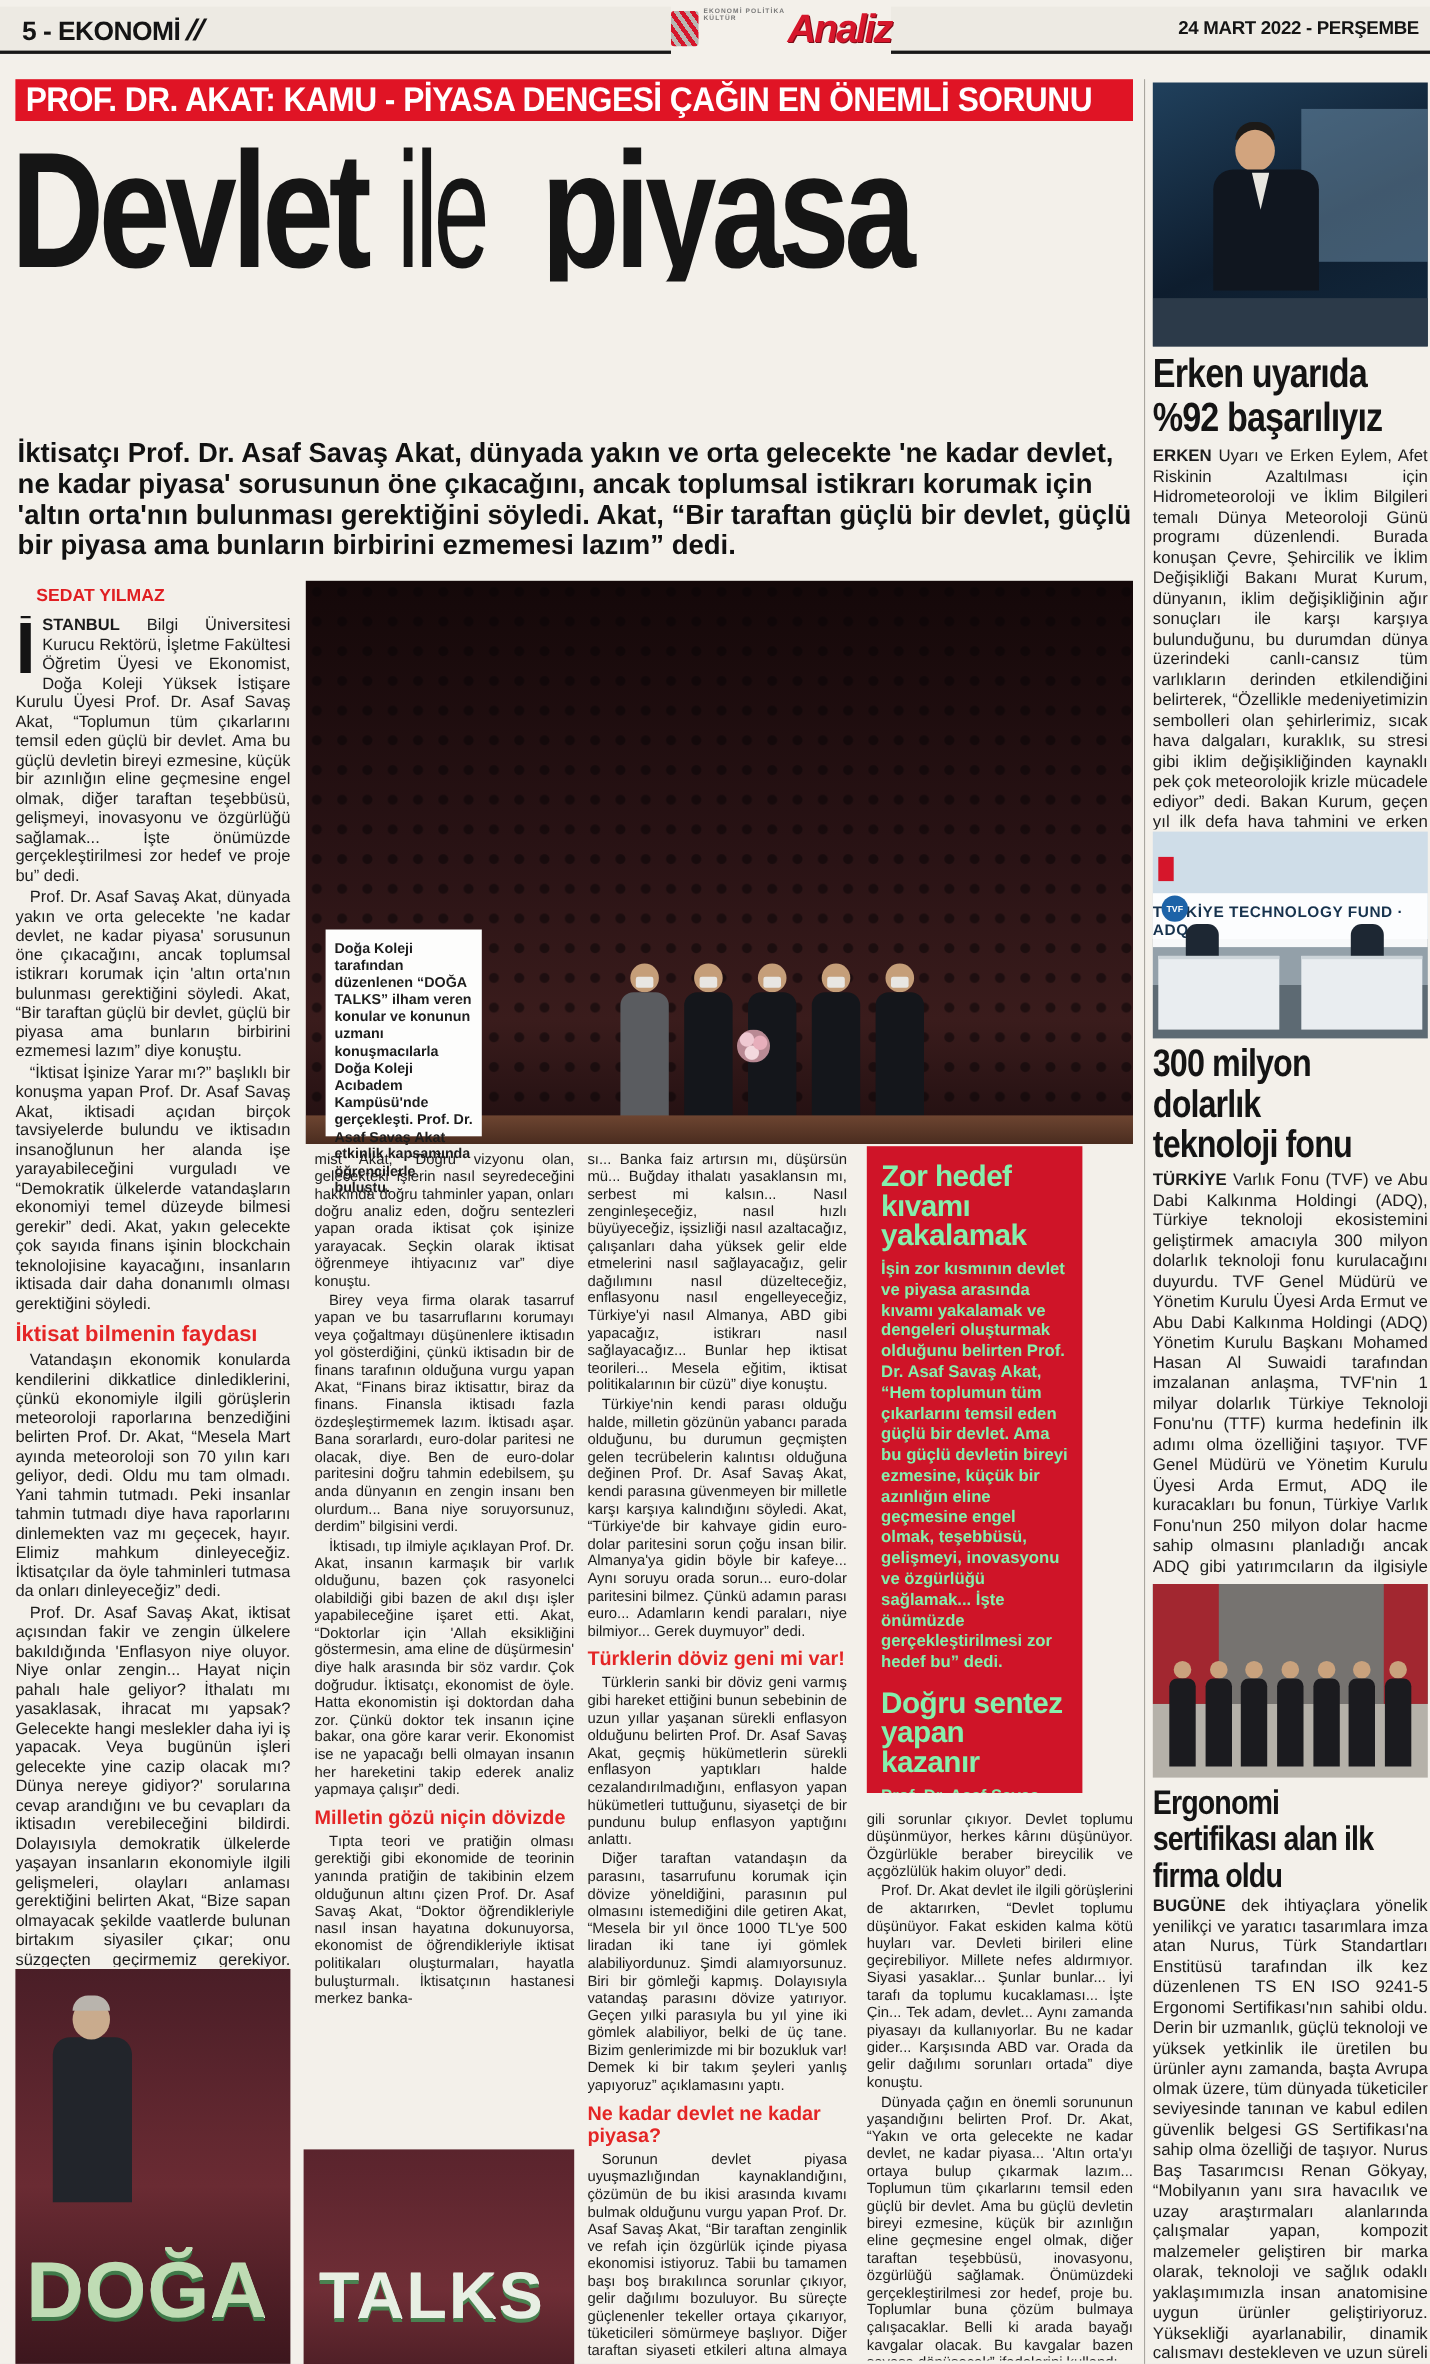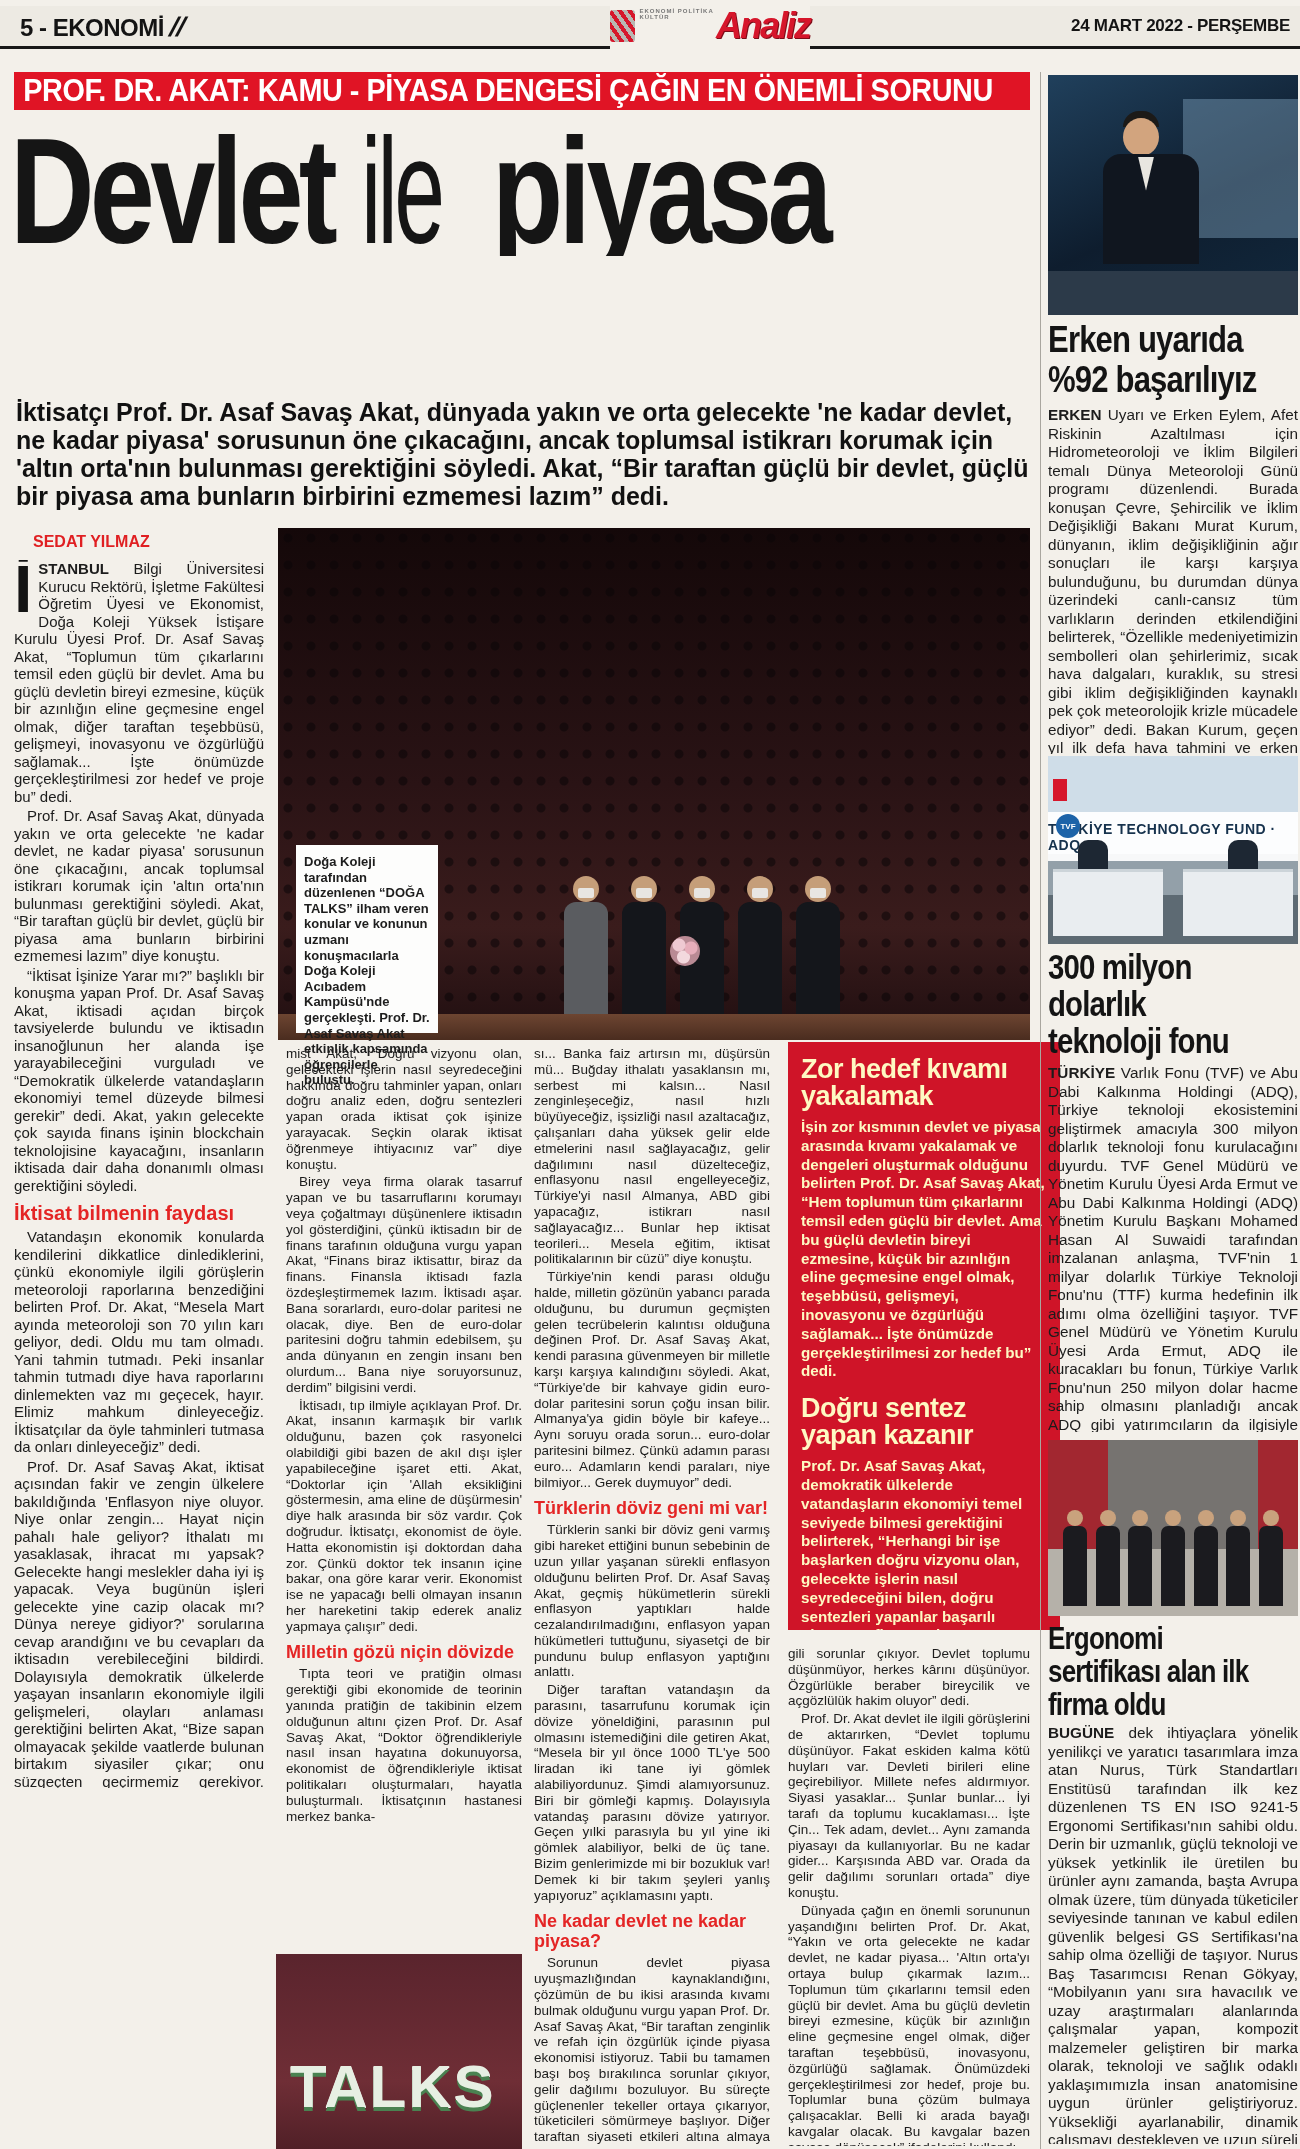--- a/index.html
+++ b/index.html
@@ -50,21 +50,21 @@
   .figs{position:absolute;left:38%;bottom:14px;display:flex;gap:14px;}
   .fig{position:relative;width:44px;height:150px;}
   .fig .head{position:absolute;left:9px;top:0;width:26px;height:26px;border-radius:50%;background:#c59e79;}
   .fig .mask{position:absolute;left:14px;top:12px;width:16px;height:10px;background:#e8e6e2;border-radius:2px;}
   .fig .bod{position:absolute;left:0;top:26px;width:44px;height:124px;background:#14161b;border-radius:12px 12px 0 0;}
   .fig.grey .bod{background:#5a5c60;}
   .bouquet{position:absolute;left:-10px;top:60px;width:30px;height:30px;border-radius:50%;background:radial-gradient(circle at 30% 30%,#efc9d2 0 6px,transparent 7px),radial-gradient(circle at 70% 40%,#e7aebb 0 6px,transparent 7px),radial-gradient(circle at 45% 70%,#f3d9de 0 6px,transparent 7px),#b98a94;}
   .caption{left:296px;top:845px;width:142px;height:188px;background:#fdfdfc;padding:9px 8px;box-sizing:border-box;font-size:13px;line-height:15.6px;font-weight:700;color:#1d1d1d;}
 
   
-  .sidebar{left:788px;top:1042px;width:272px;height:588px;background:#cf1428;color:#fef9c3;box-sizing:border-box;padding:14px 13px;overflow:hidden;}
+  .sidebar{left:788px;top:1042px;width:196px;height:588px;background:#cf1428;color:#86efac;box-sizing:border-box;padding:14px 13px;overflow:hidden;}
   .sb-title{font-size:27px;line-height:27px;font-weight:800;letter-spacing:-0.5px;margin:0 0 8px 0;}
   .sb-body{font-size:15.2px;line-height:18.8px;font-weight:700;text-align:left;margin:0 0 14px 0;}
 
   
   .vrule{left:1040px;top:72px;width:1px;height:2077px;background:#a9a69f;}
   .rail-title{left:1048px;width:250px;overflow:hidden;color:#141414;}
   .rail-title span{display:inline-block;font-weight:800;letter-spacing:-1px;transform:scaleX(0.84);transform-origin:left center;}
   .rt1{top:320px;height:82px;}.rt1 span{font-size:37px;line-height:40px;}
   .rt2{top:948px;height:112px;}.rt2 span{font-size:35px;line-height:37px;}
   .rt3{top:1622px;height:100px;}.rt3 span{font-size:31px;line-height:33px;}
@@ -268,17 +268,23 @@
         </div>
       <div class="e-fig">
           <span class="head"></span>
           <span class="bod"></span>
         </div>
     </div>
   </div>
   <div class="abs rail-title rt3"><span>Ergonomi sertifikası alan ilk firma oldu</span></div>
   <div class="abs rail-body" id="rb3"><span class="leadword">BUGÜNE</span><span> dek ihtiyaçlara yönelik yenilikçi ve yaratıcı tasarımlara imza atan Nurus, Türk Standartları Enstitüsü tarafından ilk kez düzenlenen TS EN ISO 9241-5 Ergonomi Sertifikası'nın sahibi oldu. Derin bir uzmanlık, güçlü teknoloji ve yüksek yetkinlik ile üretilen bu ürünler aynı zamanda, başta Avrupa olmak üzere, tüm dünyada tüketiciler seviyesinde tanınan ve kabul edilen güvenlik belgesi GS Sertifikası'na sahip olma özelliği de taşıyor. Nurus Baş Tasarımcısı Renan Gökyay, “Mobilyanın yanı sıra havacılık ve uzay araştırmaları alanlarında çalışmalar yapan, kompozit malzemeler geliştiren bir marka olarak, teknoloji ve sağlık odaklı yaklaşımımızla insan anatomisine uygun ürünler geliştiriyoruz. Yüksekliği ayarlanabilir, dinamik çalışmayı destekleyen ve uzun süreli oturmanın sebep olacağı sağlık sorunlarının önüne geçen Otto çalışma masamızın da bu belgeyle taçlandırılması, insan anatomisi ve sağlığı için titizlikle çalıştığımızı ortaya koyuyor” dedi.</span></div>
 
+  <div class="abs photo photo-dogaA">
+    <div class="d-man-bod"></div>
+    <div class="d-man-head"></div>
+    <div class="d-man-hair"></div>
+    <div class="doga-word1">DOĞA</div>
+  </div>
   <div class="abs photo photo-dogaB">
     <div class="doga-word2">TALKS</div>
   </div>
 
 </div>
 
 </body></html>

